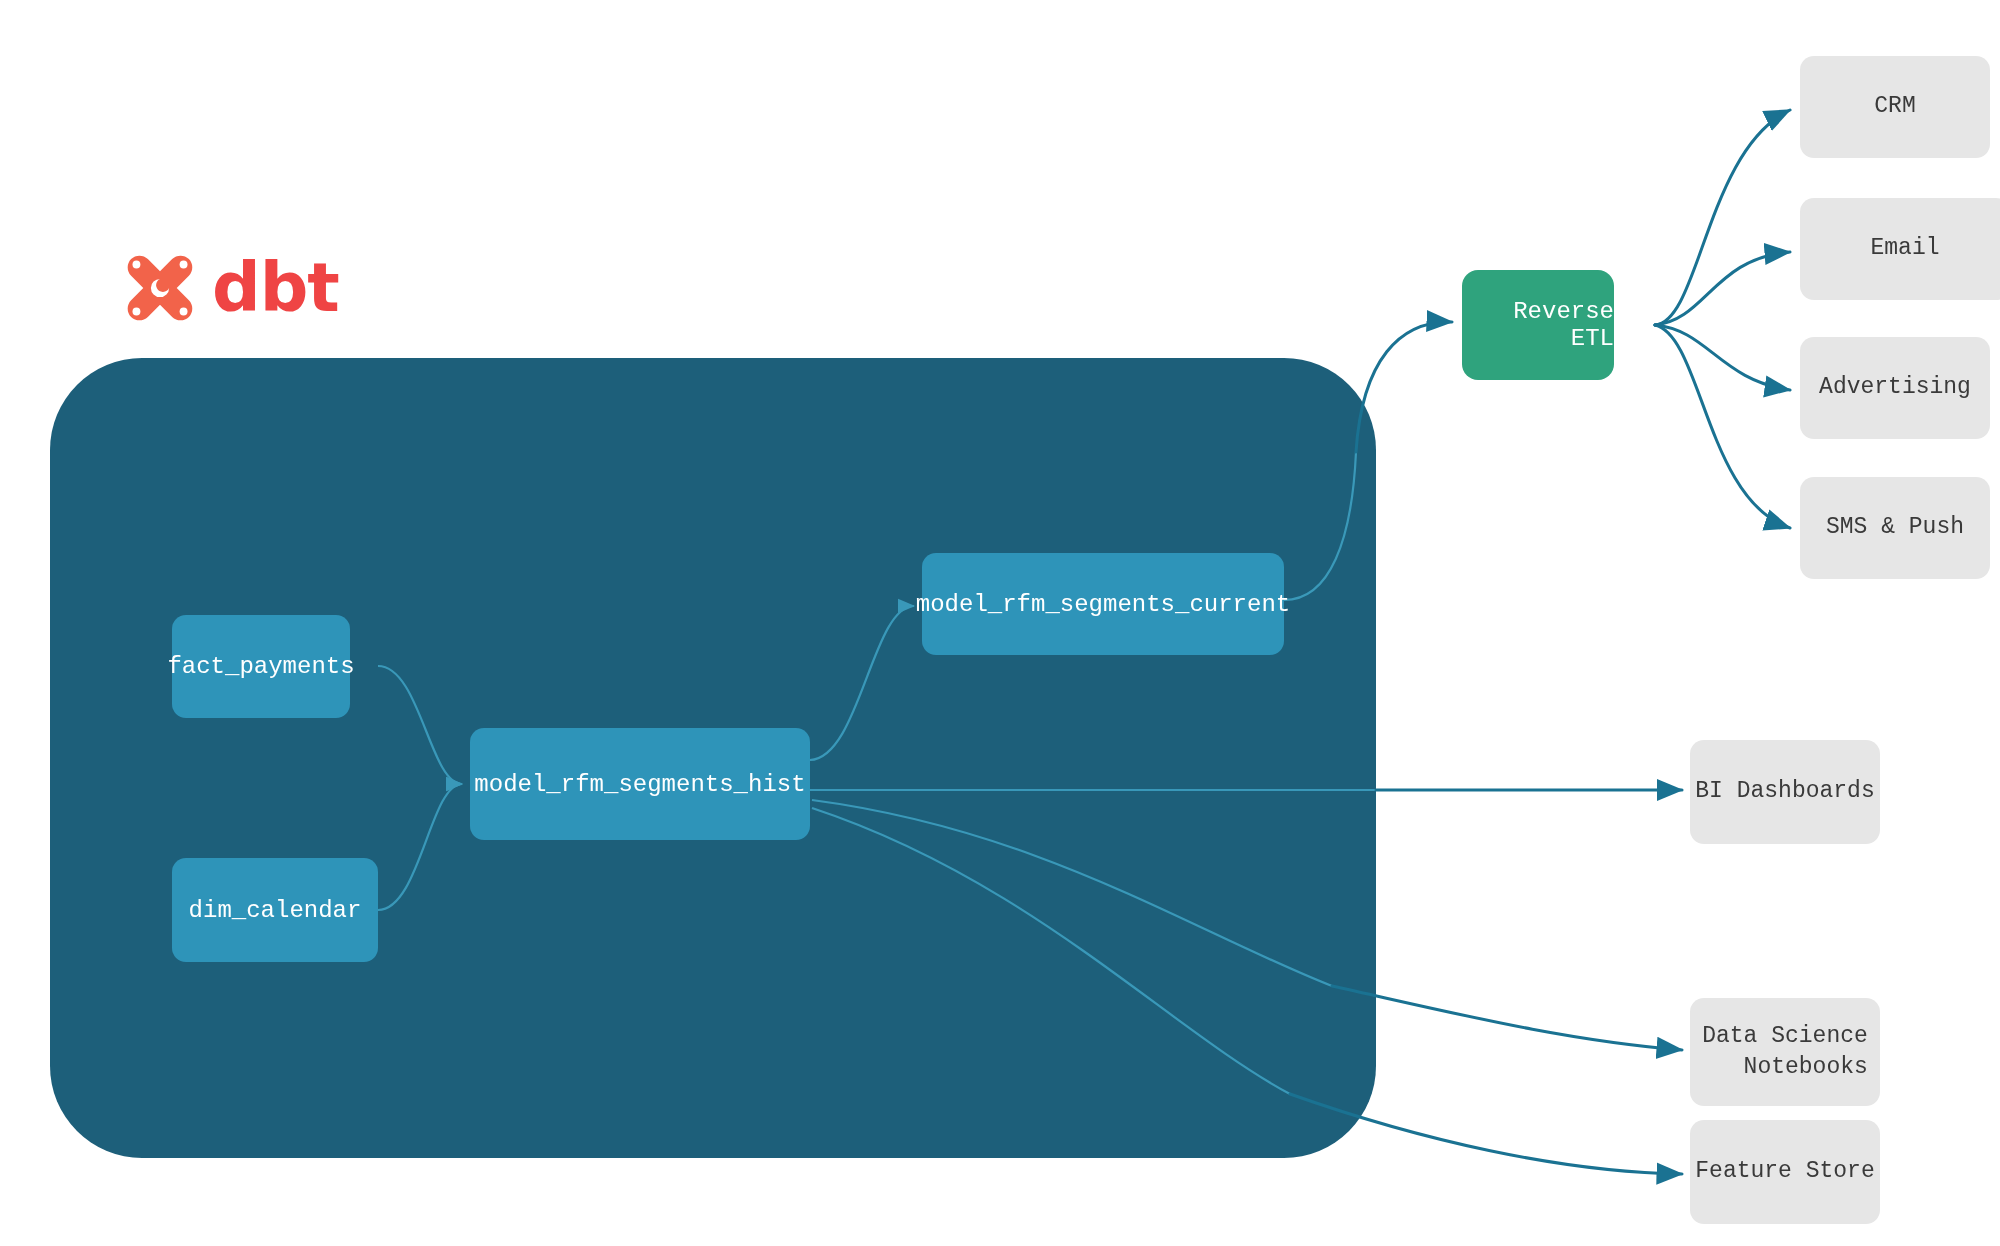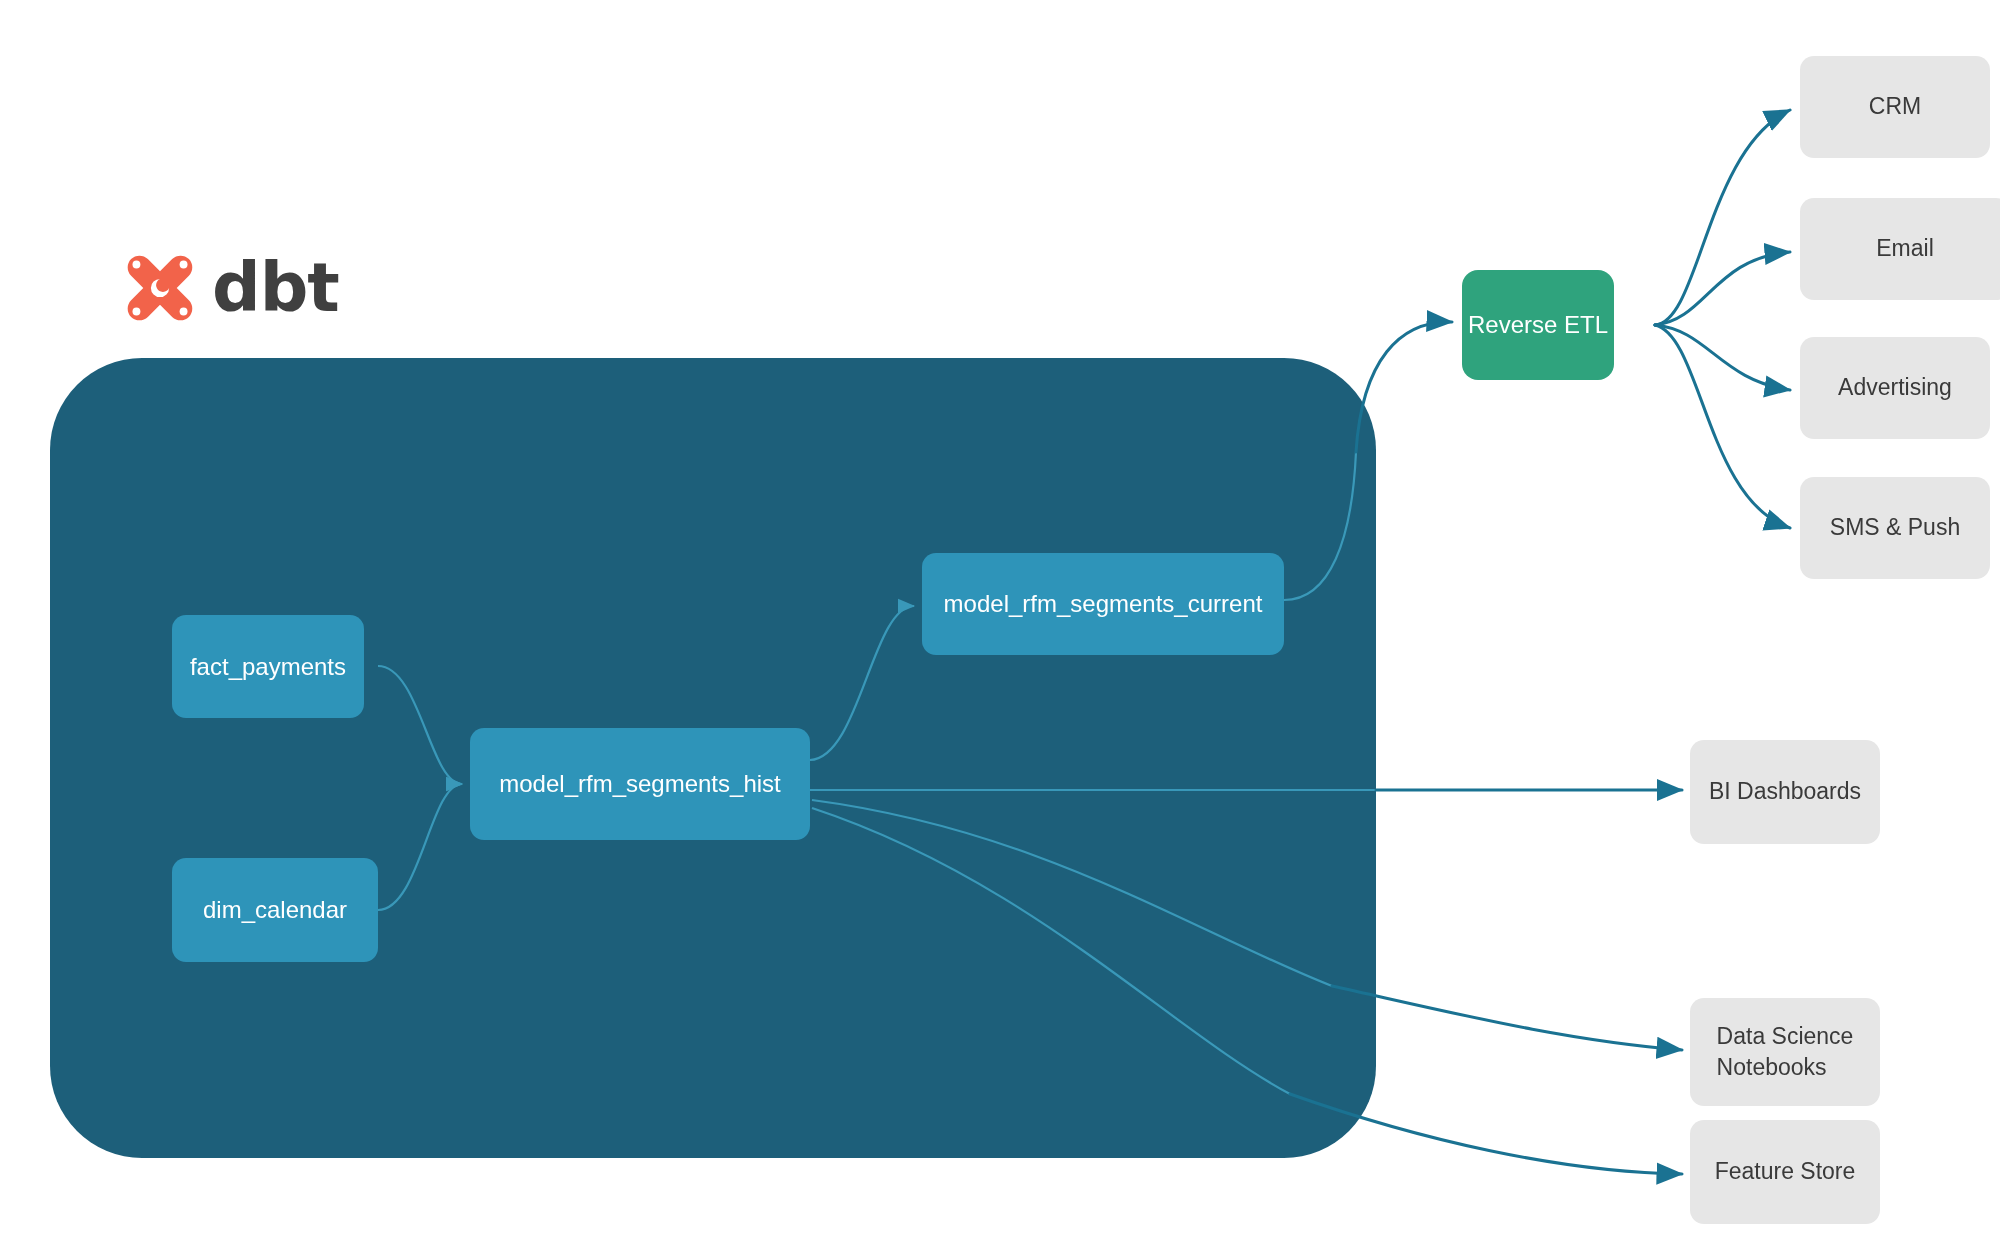--- a/index.html
+++ b/index.html
@@ -26,21 +26,21 @@
     display: flex;
     align-items: center;
     gap: 14px;
   }
   .dbt-mark { width: 76px; height: 76px; display: block; }
   .dbt-word {
     font-family: "DejaVu Sans", sans-serif;
     font-weight: bold;
     font-size: 68px;
     line-height: 1;
-    color: #404040;
+    color: #ef4444;
     letter-spacing: -1px;
   }
 
   
   .container-box {
     position: absolute;
     left: 50px;
     top: 358px;
     width: 1326px;
     height: 800px;
@@ -57,22 +57,23 @@
     pointer-events: none;
   }
 
   
   .node {
     position: absolute;
     box-sizing: border-box;
     display: flex;
     align-items: center;
     justify-content: center;
-    text-align: left;
+    text-align: right;
     border-radius: 14px;
+    font-family: Liberation Mono, monospace;
   }
   .node-model {
     background: #2e94b9;
     color: #ffffff;
     font-size: 24px;
   }
   .node-revetl {
     background: #2fa37d;
     color: #ffffff;
     font-size: 24px;
@@ -80,21 +81,21 @@
   }
   .node-dest {
     background: #e6e6e6;
     color: #3a3a3a;
     font-size: 23px;
     border-radius: 14px;
     line-height: 1.35;
   }
 
   
-  #node-fact-payments      { left: 172px;  top: 615px;  width: 192px; height: 103px; }
+  #node-fact-payments      { left: 172px;  top: 615px;  width: 178px; height: 103px; }
   #node-dim-calendar       { left: 172px;  top: 858px;  width: 206px; height: 104px; }
   #node-rfm-hist           { left: 470px;  top: 728px;  width: 340px; height: 112px; }
   #node-rfm-current        { left: 922px;  top: 553px;  width: 362px; height: 102px; }
   #node-reverse-etl        { left: 1462px; top: 270px;  width: 152px; height: 110px; }
 
   #node-crm                { left: 1800px; top: 56px;   width: 190px; height: 102px; }
   #node-email              { left: 1800px; top: 198px;  width: 210px; height: 102px; }
   #node-advertising        { left: 1800px; top: 337px;  width: 190px; height: 102px; }
   #node-sms-push           { left: 1800px; top: 477px;  width: 190px; height: 102px; }
   #node-bi-dashboards      { left: 1690px; top: 740px;  width: 190px; height: 104px; }

